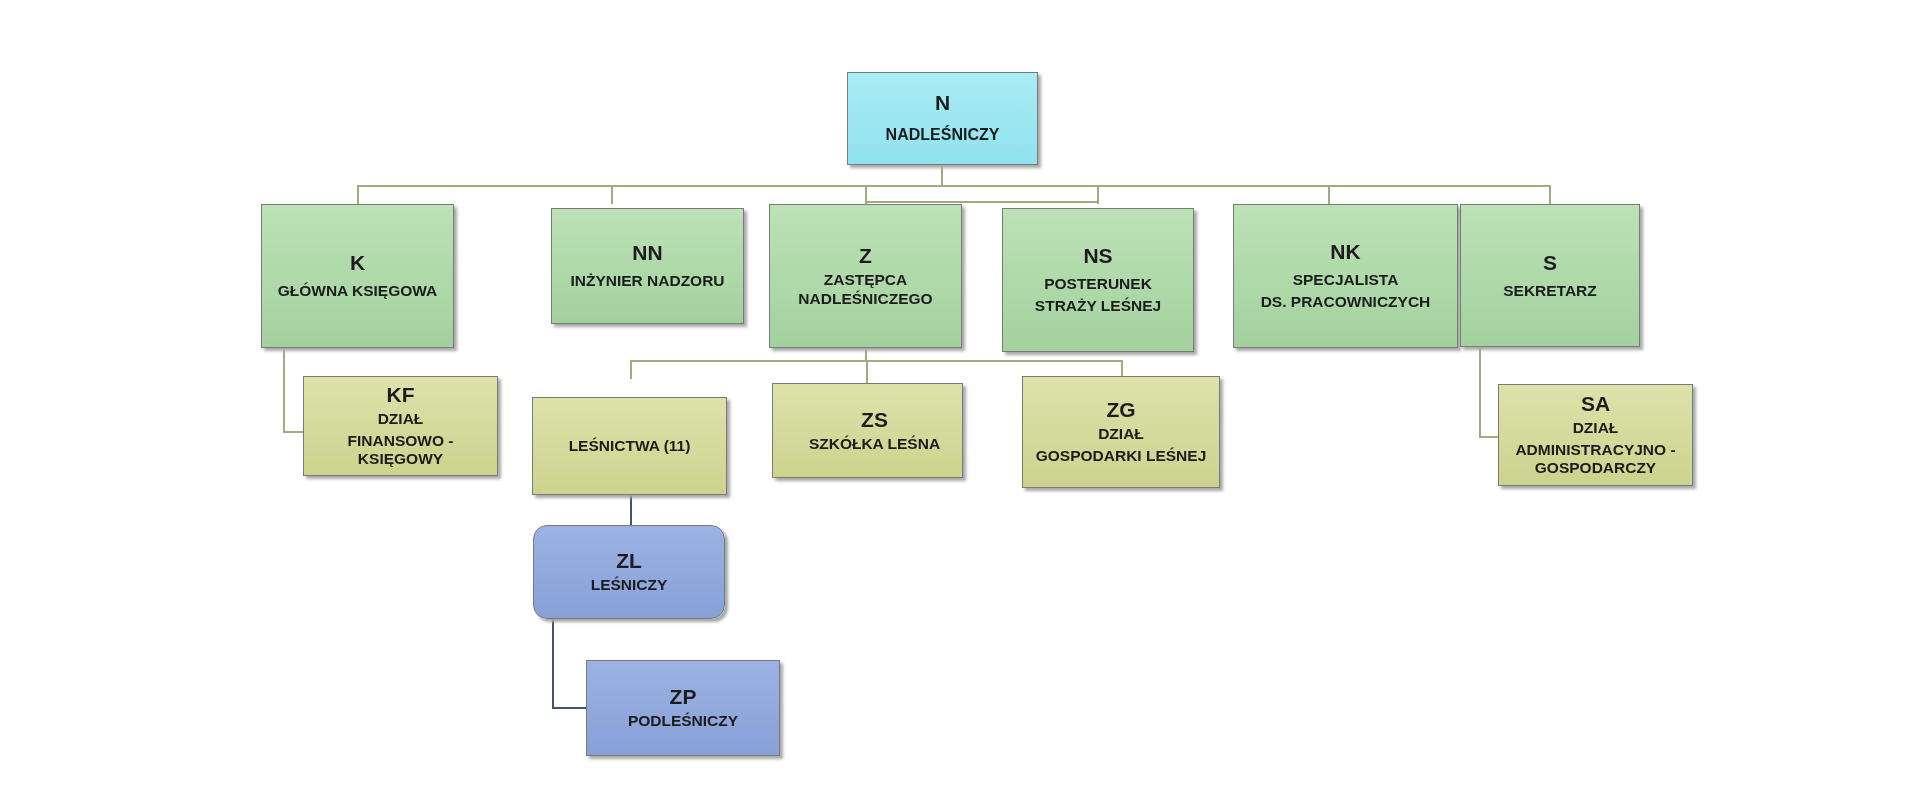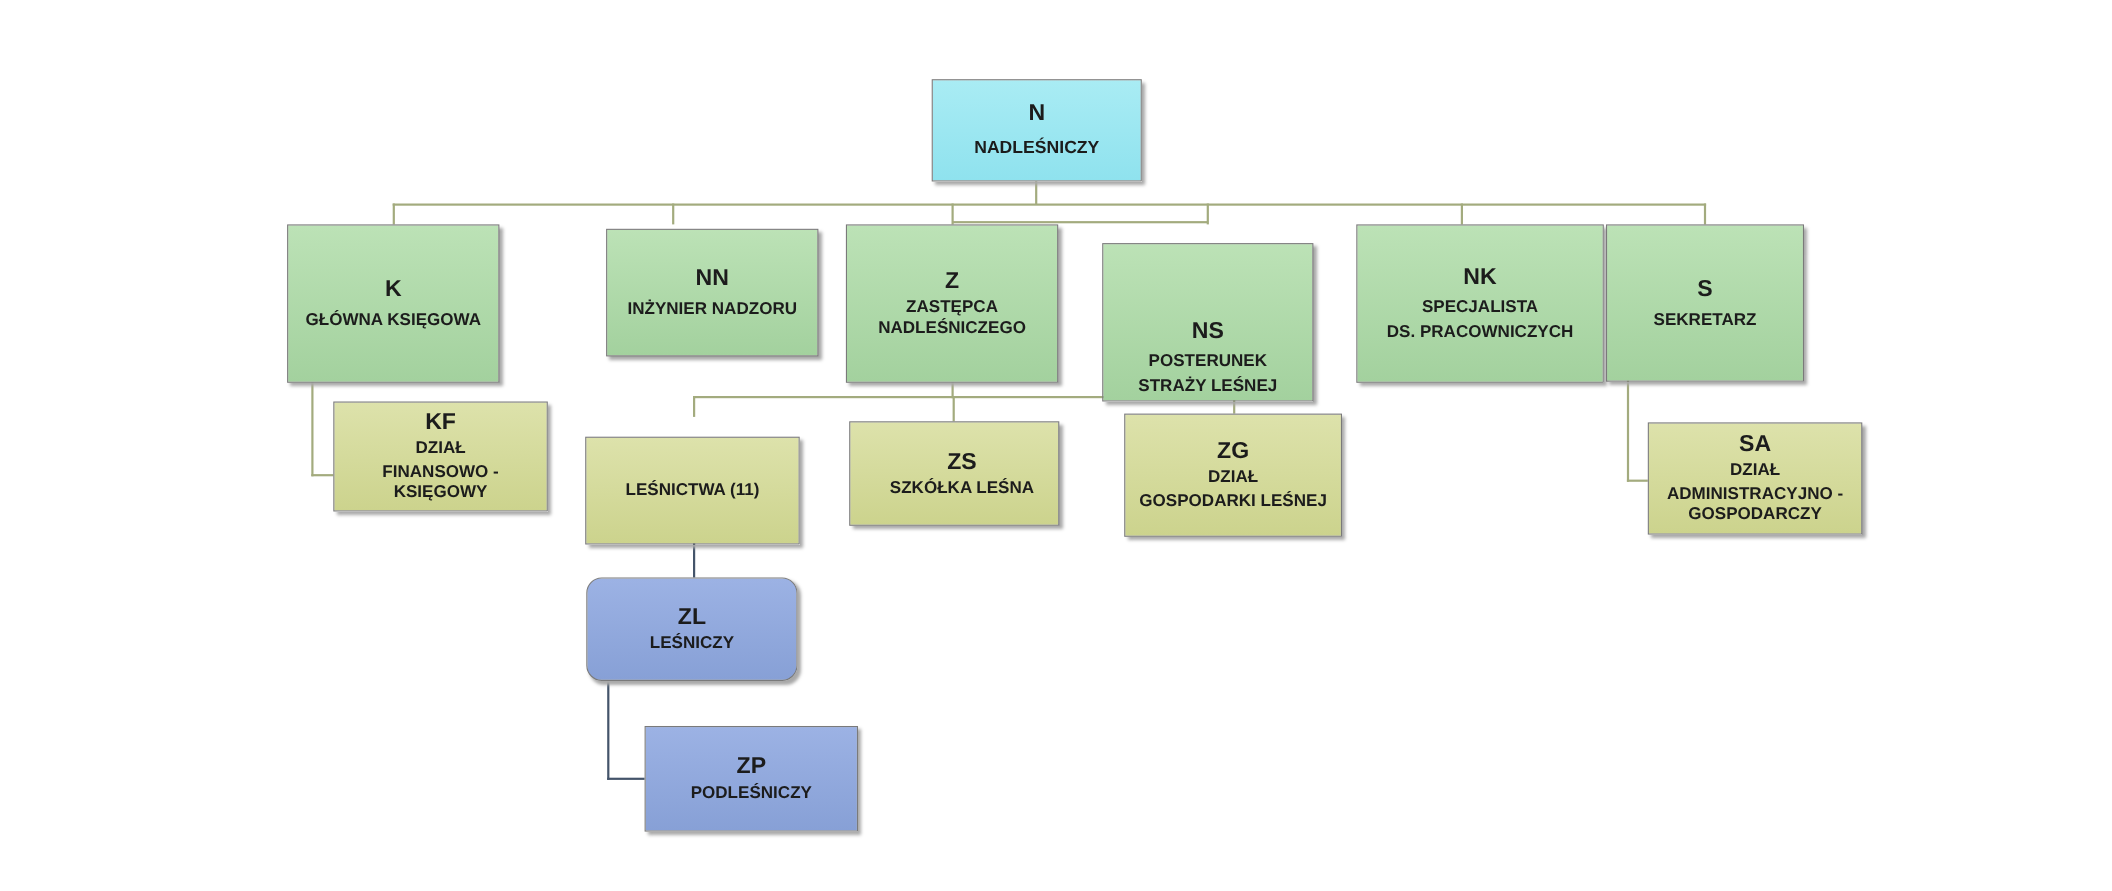--- a/index.html
+++ b/index.html
@@ -36,24 +36,24 @@
   .line.tight{margin-top:1px;}
   .line.snug{margin-top:4px;}
   .conn{position:absolute;background:var(--connector-olive);}
   .conn.dark{background:var(--connector-dark);}
 
   
   #node-n  {left:847px;top:72px; width:191px;height:93px;}
   #node-k  {left:261px;top:204px;width:193px;height:144px;}
   #node-nn {left:515px;top:208px;width:193px;height:116px;margin-left:36px;}
   #node-z  {left:769px;top:204px;width:193px;height:144px;}
-  #node-ns {left:1002px;top:221px;width:192px;height:144px;justify-content:flex-end;}
+  #node-ns {left:1002px;top:208px;width:192px;height:144px;}
   #node-nk {left:1233px;top:204px;width:225px;height:144px;}
   #node-s  {left:1460px;top:204px;width:180px;height:143px;}
-  #node-kf {left:303px;top:365px;width:195px;height:100px;}
+  #node-kf {left:303px;top:376px;width:195px;height:100px;}
   #node-lesnictwa{left:532px;top:397px;width:195px;height:98px;}
   #node-zs {left:772px;top:383px;width:191px;height:95px;padding-left:20px;}
   #node-zg {left:1022px;top:376px;width:198px;height:112px;}
   #node-sa {left:1498px;top:384px;width:195px;height:102px;}
   #node-zl {left:533px;top:525px;width:192px;height:94px;border-radius:14px;}
   #node-zp {left:586px;top:660px;width:194px;height:96px;}
 
   
   #c-n-stub   {left:941px;top:165px;width:2px;height:21px;}
   #c-trunk1   {left:357px;top:185px;width:1194px;height:2px;}

